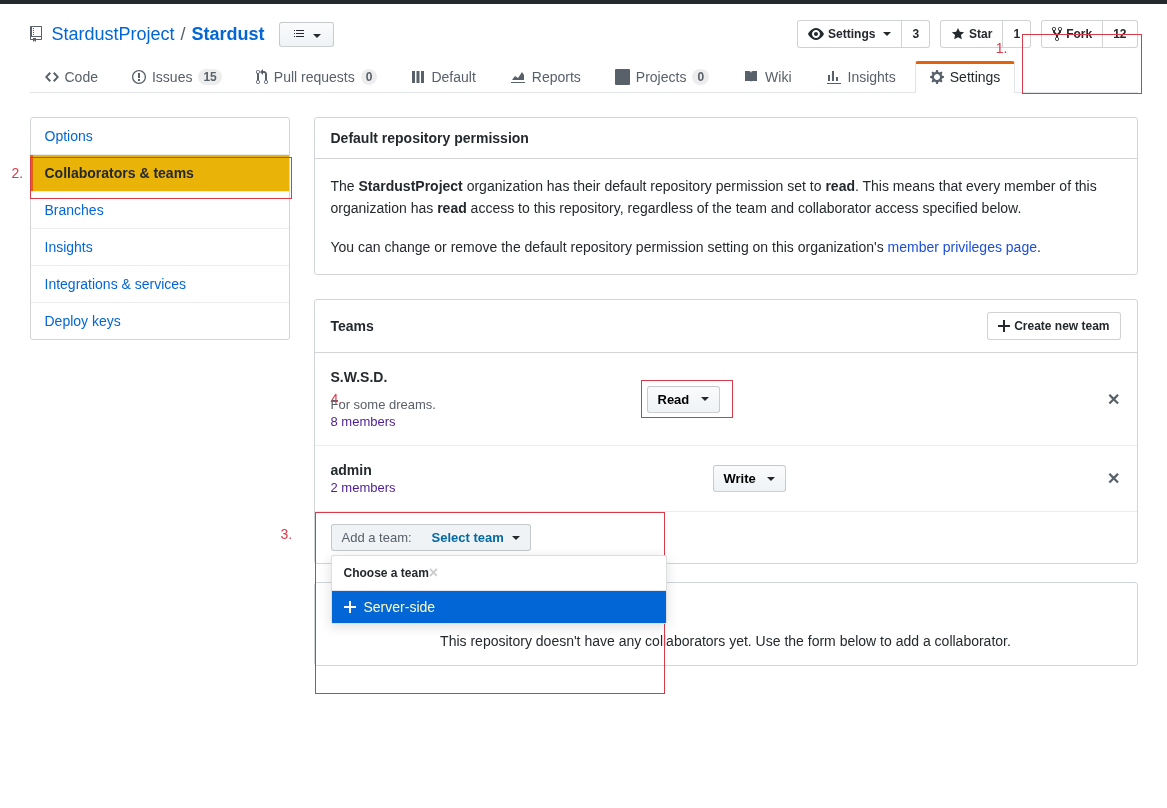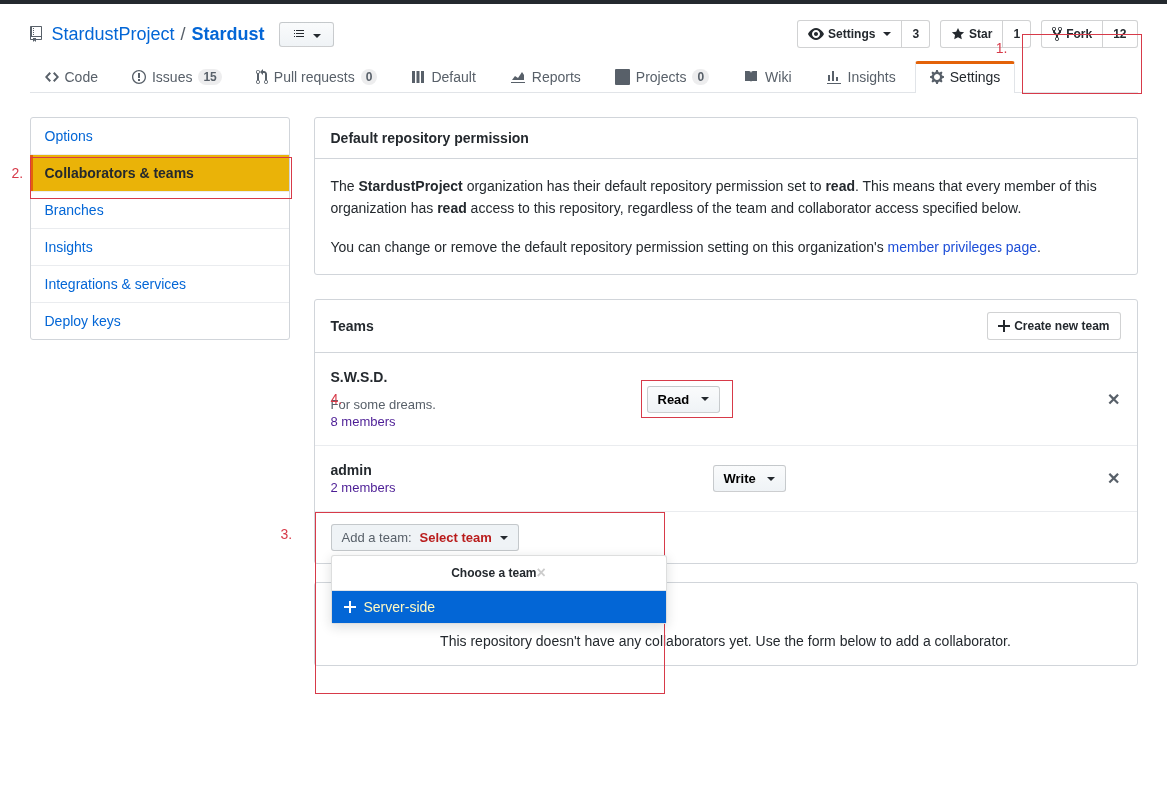--- a/index.html
+++ b/index.html
@@ -192,37 +192,37 @@
     display: inline-flex;
     align-items: center;
     padding: 5px 10px;
     font-size: 13px;
     border: 1px solid rgba(27,31,35,.2);
     border-radius: 3px;
     background: #eff3f6;
     cursor: pointer;
     color: #586069;
   }
-  .addteam-btn strong { color: #b91c1c; margin-left: 8px; }
+  .addteam-btn strong { color: #0369a1; margin-left: 20px; }
   .dropdown {
     position: absolute;
     width: 336px;
     background: #fff;
     border: 1px solid rgba(27,31,35,.15);
     border-radius: 3px;
     box-shadow: 0 3px 12px rgba(27,31,35,.15);
     margin-top: 4px;
   }
   .dd-header {
     padding: 8px 12px;
     border-bottom: 1px solid #e1e4e8;
     font-size: 12px;
     font-weight: 600;
     display: flex;
-    justify-content: center;
+    justify-content: flex-start;
     align-items: center;
   }
   .dd-close { color: #ccc; cursor: pointer; font-size: 16px; }
   .dd-search { padding: 10px; border-bottom: 1px solid #e1e4e8; }
   .dd-search input {
     width: 100%;
     padding: 6px 8px;
     border: 1px solid #2188ff;
     border-radius: 3px;
     box-shadow: inset 0 1px 2px rgba(27,31,35,.075), 0 0 0 2px rgba(3,102,214,.3);

